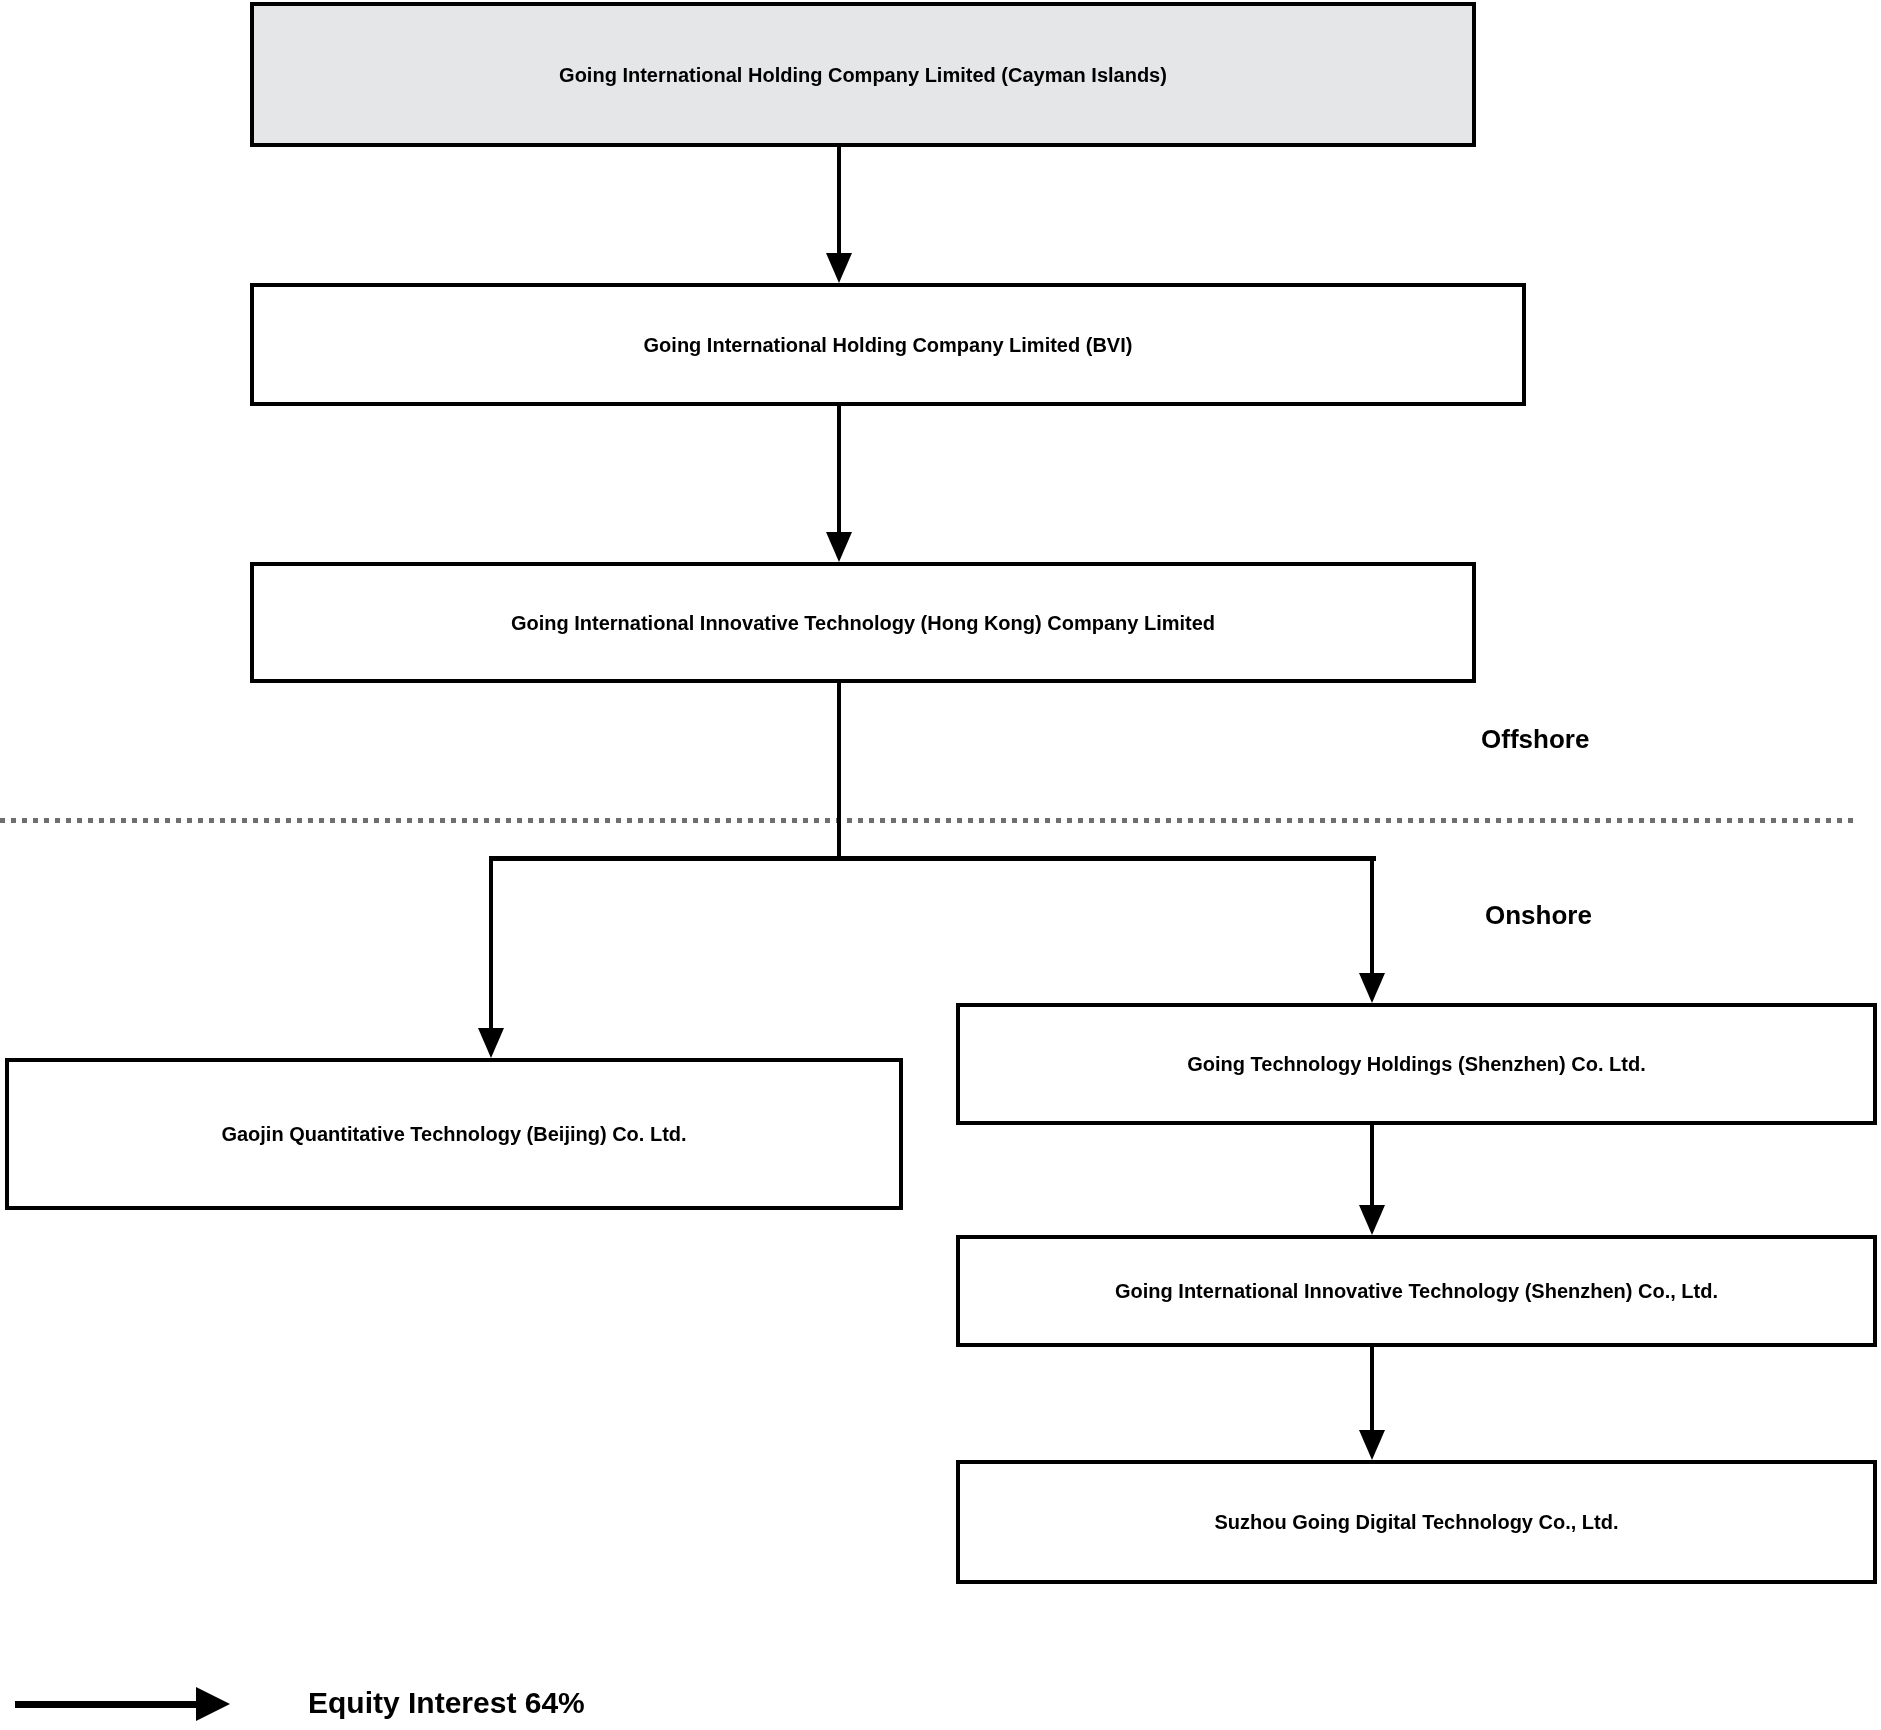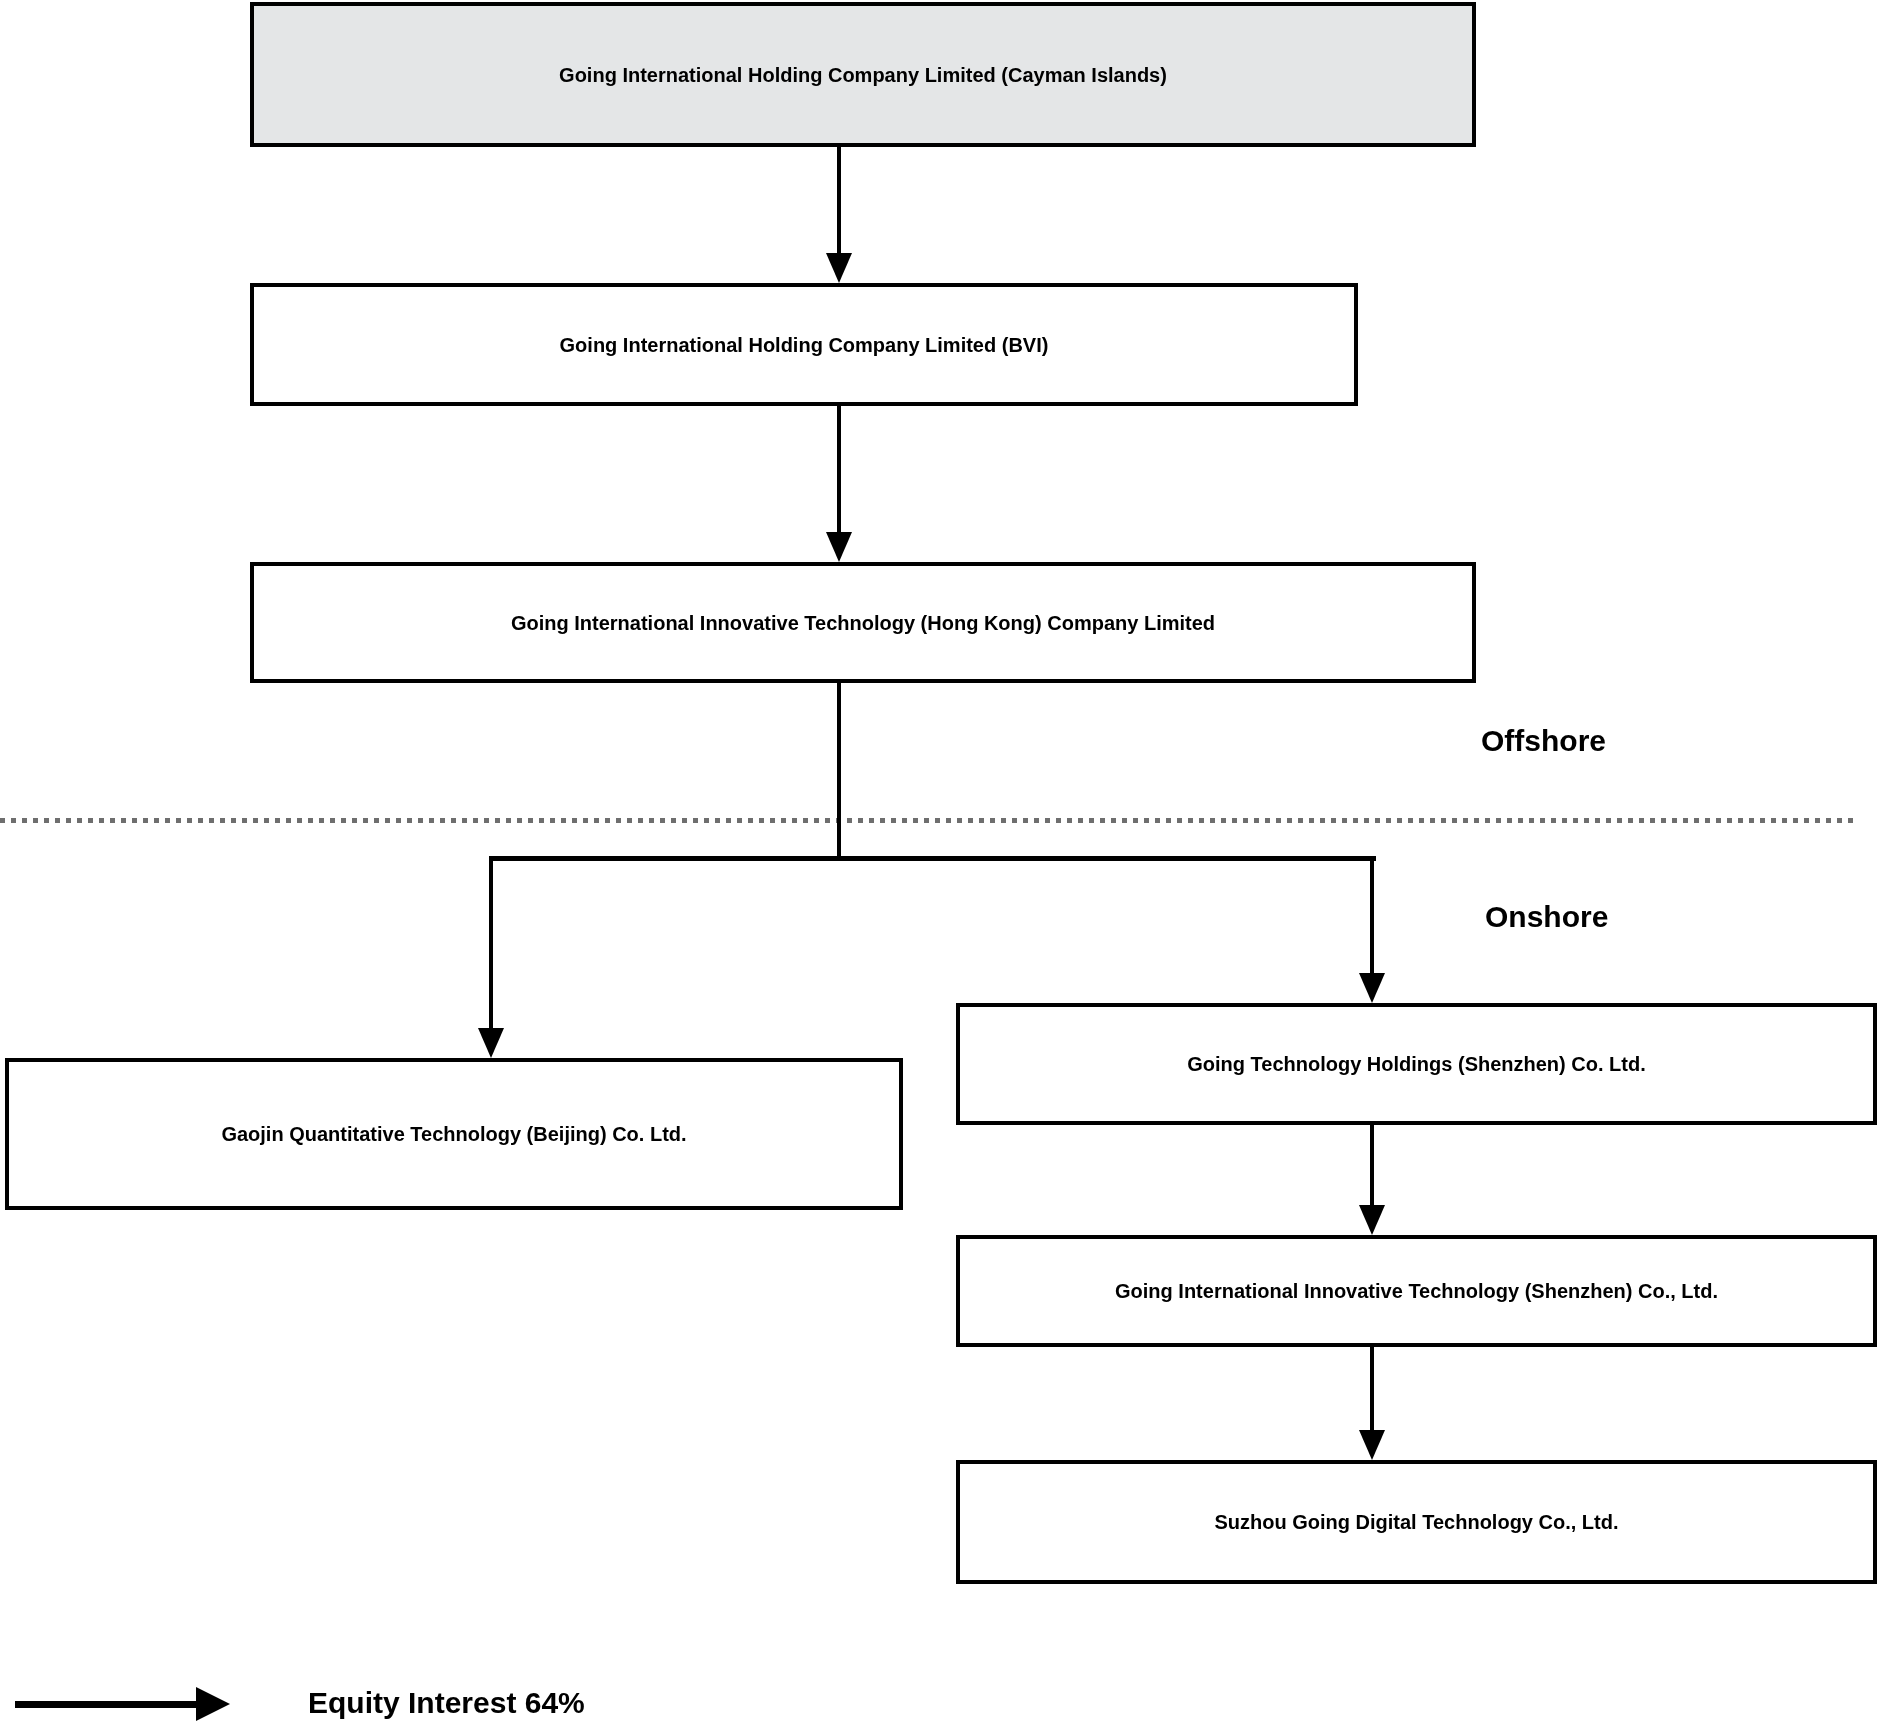--- a/index.html
+++ b/index.html
@@ -50,21 +50,21 @@
     left: 0; top: 818;
     top: 818px;
     width: 1858px;
     height: 5px;
     background: repeating-linear-gradient(to right, #6e6e6e 0px, #6e6e6e 5px, transparent 5px, transparent 11px);
     z-index: 1;
   }
   .region-label {
     position: absolute;
     font-weight: 700;
-    font-size: 30px;
+    font-size: 26px;
     white-space: nowrap;
     z-index: 3;
   }
   .legend { position: absolute; z-index: 3; }
   .legend-line {
     position: absolute;
     left: 15px; top: 1701px;
     width: 181px; height: 7px;
     background: #000000;
   }
@@ -113,21 +113,21 @@
   <div class="vline" style="left:1370px; top:1125px; height:82px;"></div>
   <div class="head-down" style="left:1359px; top:1205px;"></div>
 
   <div class="vline" style="left:1370px; top:1347px; height:85px;"></div>
   <div class="head-down" style="left:1359px; top:1430px;"></div>
 
   <div class="node" style="left:250px; top:2px; width:1226px; height:145px; background:#e4e6e7;">
     <span class="lbl">Going International Holding Company Limited (Cayman Islands)</span>
   </div>
 
-  <div class="node" style="left:250px; top:283px; width:1108px; height:123px;">
+  <div class="node" style="left:250px; top:283px; width:1276px; height:123px;">
     <span class="lbl">Going International Holding Company Limited (BVI)</span>
   </div>
 
   <div class="node" style="left:250px; top:562px; width:1226px; height:121px;">
     <span class="lbl" style="max-width:1140px;">Going International Innovative Technology (Hong Kong) Company Limited</span>
   </div>
 
   <div class="node" style="left:5px; top:1058px; width:898px; height:152px;">
     <span class="lbl">Gaojin Quantitative Technology (Beijing) Co. Ltd.</span>
   </div>

